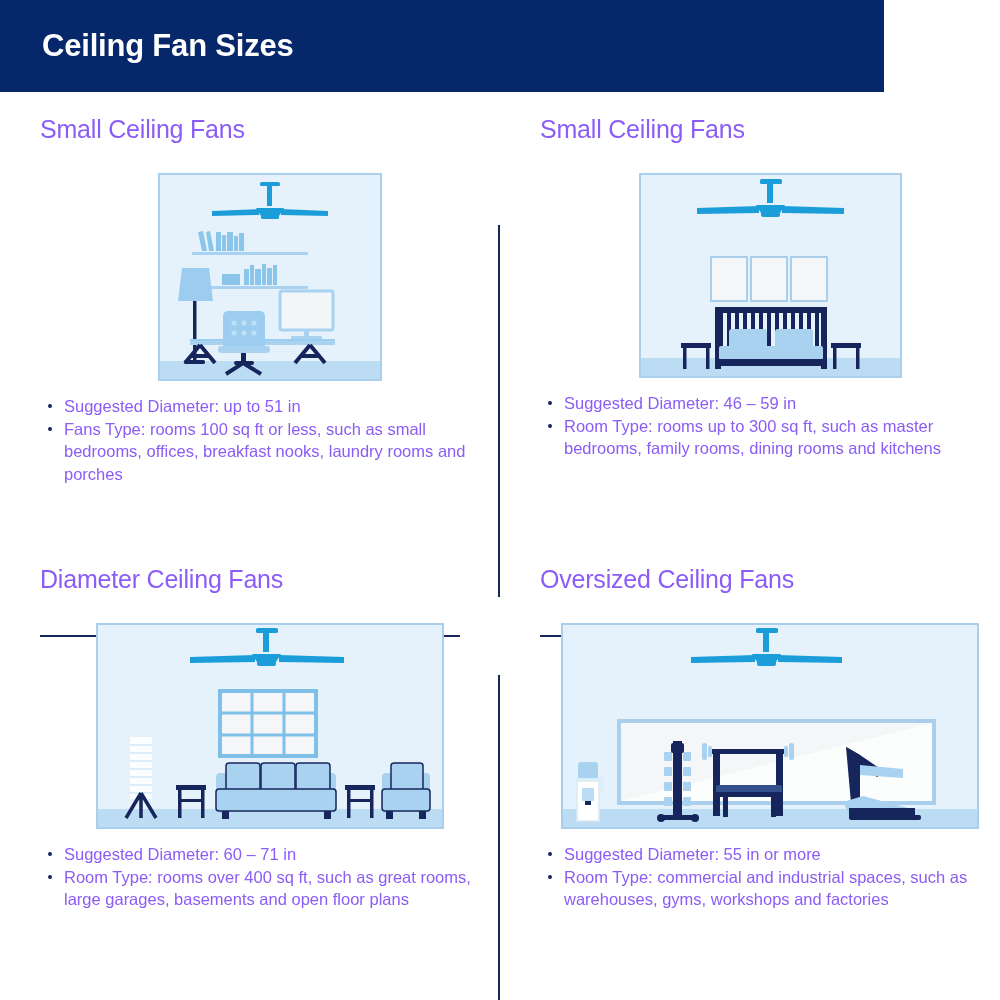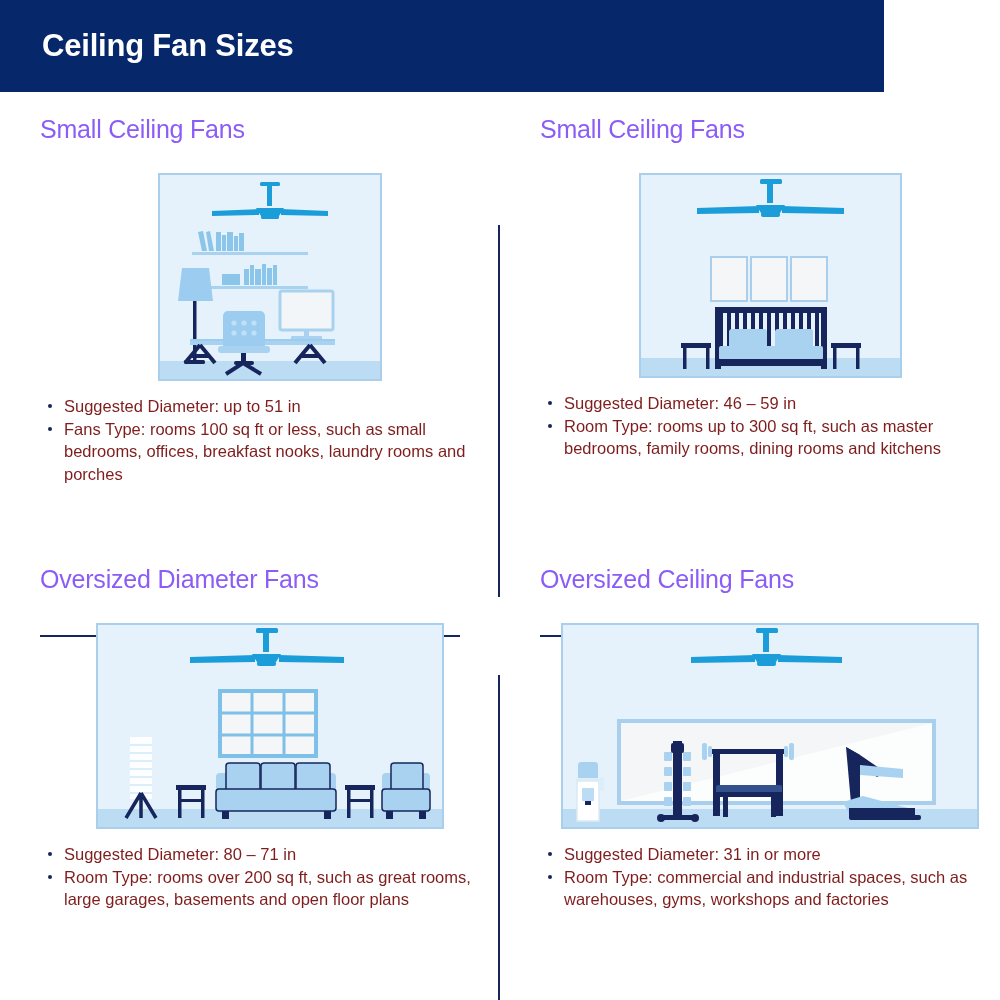--- a/index.html
+++ b/index.html
@@ -67,21 +67,21 @@
   }
   .scene svg { display: block; }
 
   
   .bullets { list-style: none; margin-top: 14px; }
   .bullets li {
     position: relative;
     padding-left: 24px;
     font-size: 16.5px;
     line-height: 22.5px;
-    color: #7f1d1d;
+    color: #8b5cf6;
     margin-bottom: 0px;
   }
   .bullets li::before {
     content: "";
     position: absolute;
     left: 8px; top: 9px;
     width: 4px; height: 4px;
     border-radius: 50%;
     background: #16265c;
   }
@@ -253,21 +253,21 @@
         </div>
       </div>
 
       <ul class="bullets">
         <li>Suggested Diameter: 46 – 59 in</li>
         <li>Room Type: rooms up to 300 sq ft, such as master bedrooms, family rooms, dining rooms and kitchens</li>
       </ul>
     </div>
 
     <div class="cell cell-bl">
-      <div class="section-title">Oversized Diameter Fans</div>
+      <div class="section-title">Diameter Ceiling Fans</div>
 
       <div class="scene-wrap">
         <div class="scene" style="width:348px;height:206px;margin-top:26px;">
           <svg width="344" height="202" viewBox="0 0 344 202">
             <rect x="0" y="184" width="344" height="18" fill="#bcdcf4"></rect>
 
             <g>
               <rect x="158" y="3" width="22" height="5" rx="1.5" fill="#1b9dd9"></rect>
               <rect x="165" y="6" width="6" height="21" fill="#1b9dd9"></rect>
               <polygon points="154,29 183,29 178,37 159,37" fill="#1b9dd9"></polygon>
@@ -331,22 +331,22 @@
               <rect x="293" y="138" width="32" height="30" rx="3" fill="#a8d2f0" stroke="#16265c" stroke-width="1.5"></rect>
               <rect x="284" y="164" width="48" height="22" rx="3" fill="#a8d2f0" stroke="#16265c" stroke-width="1.5"></rect>
               <rect x="288" y="186" width="7" height="8" fill="#16265c"></rect>
               <rect x="321" y="186" width="7" height="8" fill="#16265c"></rect>
             </g>
           </svg>
         </div>
       </div>
 
       <ul class="bullets">
-        <li>Suggested Diameter: 80 – 71 in</li>
-        <li>Room Type: rooms over 200 sq ft, such as great rooms, large garages, basements and open floor plans</li>
+        <li>Suggested Diameter: 60 – 71 in</li>
+        <li>Room Type: rooms over 400 sq ft, such as great rooms, large garages, basements and open floor plans</li>
       </ul>
     </div>
 
     <div class="cell cell-br">
       <div class="section-title">Oversized Ceiling Fans</div>
 
       <div class="scene-wrap">
         <div class="scene" style="width:418px;height:206px;margin-top:26px;">
           <svg width="414" height="202" viewBox="0 0 414 202">
             <rect x="0" y="184" width="414" height="18" fill="#bcdcf4"></rect>
@@ -414,19 +414,19 @@
               <polygon points="297,140 340,144 340,153 297,150" fill="#a8d2f0"></polygon>
               <polygon points="280,177 300,171 345,183 345,193 288,193" fill="#a8d2f0"></polygon>
               <polygon points="286,183 352,183 352,193 286,193" fill="#16265c"></polygon>
               <rect x="286" y="190" width="72" height="5" rx="2" fill="#16265c"></rect>
             </g>
           </svg>
         </div>
       </div>
 
       <ul class="bullets">
-        <li>Suggested Diameter: 31 in or more</li>
+        <li>Suggested Diameter: 55 in or more</li>
         <li>Room Type: commercial and industrial spaces, such as warehouses, gyms, workshops and factories</li>
       </ul>
     </div>
 
   </div>
 </div>
 
 </body></html>

